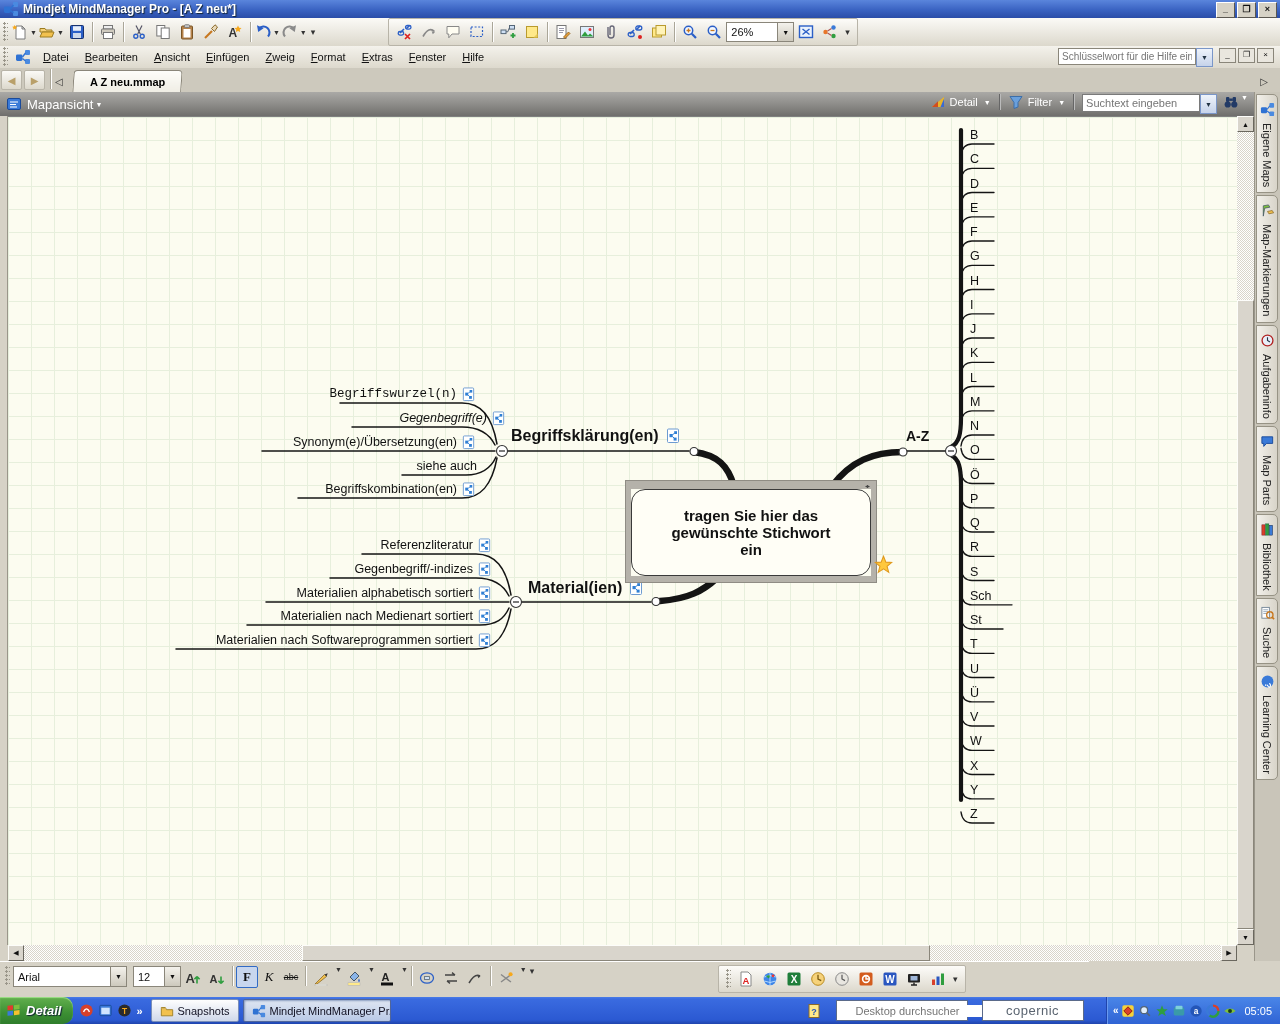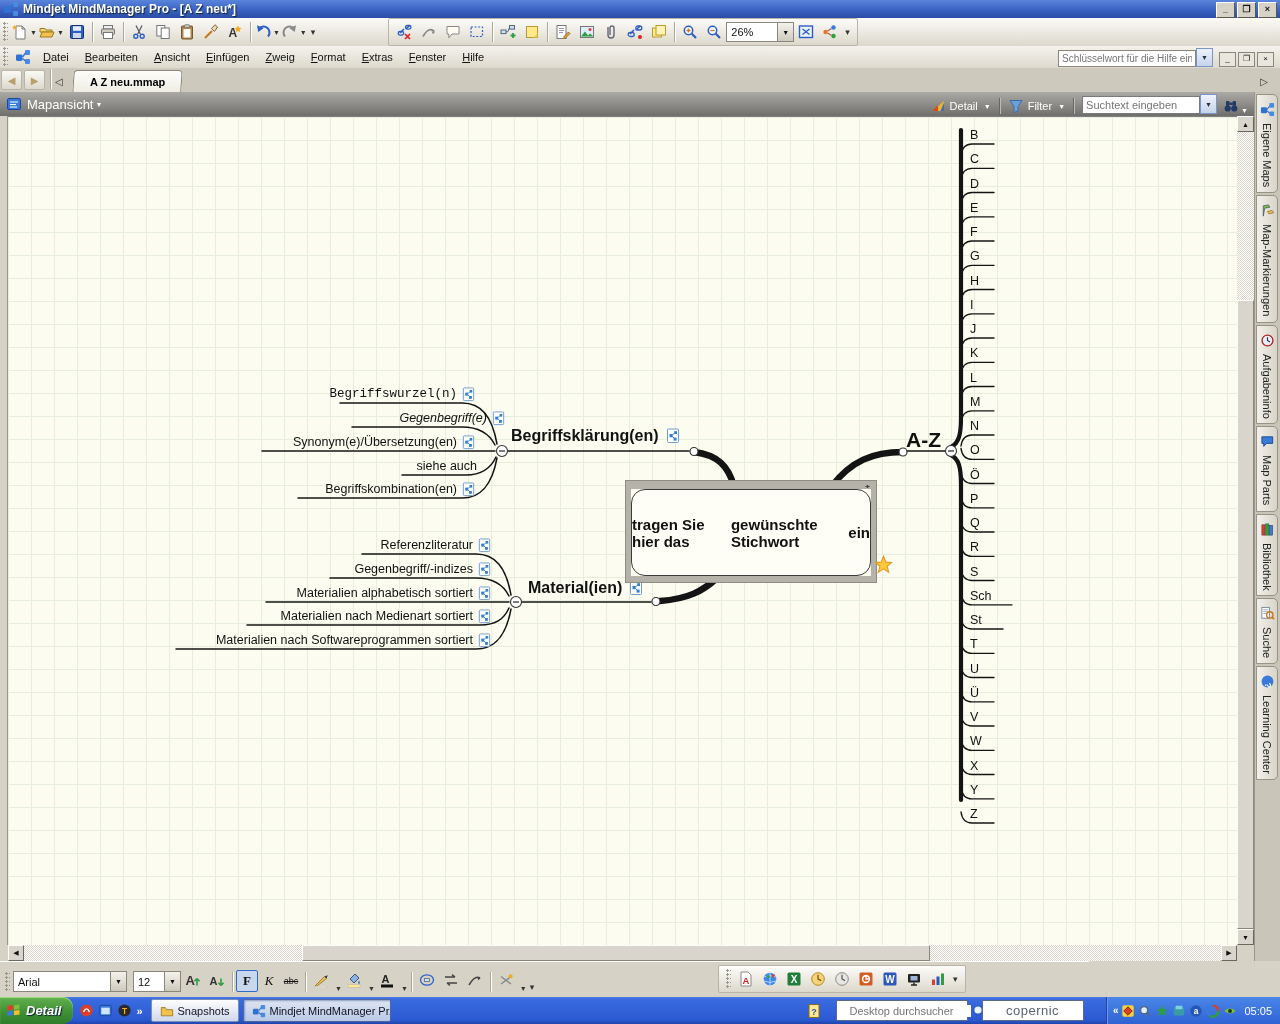--- a/index.html
+++ b/index.html
@@ -1,19 +1,19 @@
 <!DOCTYPE html>
 <html><head>
 <meta charset="utf-8">
 <style>
   html,body{margin:0;padding:0;}
   body{width:1280px;height:1024px;overflow:hidden;font-family:"Liberation Sans",sans-serif;background:#d6d2c6;}
   #screen{position:relative;width:1280px;height:1024px;overflow:hidden;}
   .abs{position:absolute;}
-  .flex{display:flex;align-items:flex-end;}
+  .flex{display:flex;align-items:flex-start;}
   .dd{font-size:7px;color:#333;margin-left:2px;}
   .sep{width:1px;height:20px;background:#aaa698;margin:0 3px;box-shadow:1px 0 0 #fff;}
   .grip{width:5px;height:20px;margin:0 3px;background-image:radial-gradient(circle at 1.5px 1.5px,#9a968a 1px,transparent 1.2px);background-size:4px 4px;}
   .ovf{font-size:9px;color:#333;padding:0 3px;}
   
   #titlebar{position:absolute;left:0;top:0;width:1280px;height:18px;background:linear-gradient(180deg,#5a85dc 0%,#3a63c2 55%,#2a4da8 100%);display:flex;align-items:center;color:#fff;}
   #title-text{font-size:12px;font-weight:bold;margin-left:4px;text-shadow:1px 1px 1px #123;white-space:nowrap;}
   #titlebar .t-icon{margin-left:3px;display:flex;}
   .winbtns{position:absolute;right:3px;top:2px;display:flex;gap:2px;}
   .winbtn{width:17px;height:14px;background:#d6d2c6;border:1px solid #fff;border-right-color:#5a5750;border-bottom-color:#5a5750;font-size:9px;line-height:12px;text-align:center;color:#111;font-weight:bold;}
@@ -45,21 +45,21 @@
   #mapwrap::before{content:'';position:absolute;left:0;top:0;bottom:16px;width:7px;background:#d6d2c6;border-right:1px solid #9a968a;z-index:6;}
   #canvas{position:absolute;left:8px;top:0;right:0;height:829px;background-color:#fcfcf0;background-image:linear-gradient(#e7efdc 1px,transparent 1px),linear-gradient(90deg,#e7efdc 1px,transparent 1px);background-size:23px 23px;border-top:1px solid #808080;}
   #map-lines{position:absolute;left:0;top:0;z-index:2;}
   #map-labels{position:absolute;left:0;top:0;width:100%;height:100%;z-index:3;}
   .sub-row{position:absolute;display:flex;align-items:center;gap:4px;height:16px;white-space:nowrap;}
   .sub-label{font-size:12.5px;color:#111;}
   .letter{position:absolute;font-size:12.5px;color:#111;white-space:nowrap;}
   .parent-row{position:absolute;display:flex;align-items:center;gap:6px;white-space:nowrap;z-index:3;}
   .parent-label{font-size:16px;font-weight:bold;color:#111;}
   #central-frame{position:absolute;left:626px;top:365px;width:250px;height:101px;border:solid #b5b2aa;border-width:8px 5px 6px 5px;outline:1px solid #8f8c84;background:transparent;z-index:4;box-sizing:border-box;}
-  #central-box{position:absolute;inset:0;background:#fffef6;border:1.5px solid #3a3a3a;border-radius:14px;display:flex;flex-direction:row;align-items:center;justify-content:center;}
+  #central-box{position:absolute;inset:0;background:#fffef6;border:1.5px solid #3a3a3a;border-radius:14px;display:flex;flex-direction:column;align-items:center;justify-content:center;}
   #central-box div{font-size:15px;font-weight:bold;line-height:17px;color:#111;}
   #frame-handle{position:absolute;right:2px;top:-7px;font-size:6px;color:#444;letter-spacing:-1px;}
   #map-star{position:absolute;left:874px;top:439px;z-index:4;}
   
   .track{background-color:#fff;background-image:linear-gradient(45deg,#d9d5ca 25%,transparent 25%,transparent 75%,#d9d5ca 75%),linear-gradient(45deg,#d9d5ca 25%,transparent 25%,transparent 75%,#d9d5ca 75%);background-size:2px 2px;background-position:0 0,1px 1px;}
   .thumb{background:#d9d5cc;border:1px solid #fdfdfa;border-right-color:#8a867a;border-bottom-color:#8a867a;}
   .sbtn{background:#d9d5cc;border:1px solid #fdfdfa;border-right-color:#6a675e;border-bottom-color:#6a675e;display:flex;align-items:center;justify-content:center;font-size:7px;color:#111;box-sizing:border-box;}
   #hscroll{position:absolute;left:8px;bottom:0;right:0;height:16px;z-index:7;}
   #vscroll{position:absolute;left:1237px;top:116px;width:17px;height:845px;background:#d6d2c6;}
   
@@ -480,21 +480,21 @@
             <svg width="16" height="16" viewBox="0 0 16 16" aria-hidden="true">
               <rect x="2.5" y="1" width="11" height="13.5" rx="1" fill="#fff" stroke="#6d9bd1"></rect>
               <rect x="4.5" y="6" width="3.2" height="3.2" fill="#2f7fd4"></rect>
               <rect x="9.2" y="3.2" width="2.8" height="2.8" fill="#2f7fd4"></rect>
               <rect x="8.6" y="9.6" width="3" height="3" fill="#2f7fd4"></rect>
               <path d="M7.5 7 L9.5 5 M7.5 8.5 L9 10" stroke="#2f7fd4" stroke-width="1"></path>
             </svg>
           </span>
       </div>
       <div class="parent-row" id="branch-az" style="left:906px;top:312px">
-        <span class="parent-label" style="font-size:21px">A-Z</span>
+        <span class="parent-label" style="font-size:14px">A-Z</span>
       </div>
       <div id="sub-begriff">
           <div class="sub-row" style="top: 270px; right: 761px; font-family: Liberation Mono, monospace;">
             <span class="sub-label">Begriffswurzel(n)</span>
             <span style="display: flex;">
               <svg width="15" height="15" viewBox="0 0 16 16" aria-hidden="true">
                 <rect x="2.5" y="1" width="11" height="13.5" rx="1" fill="#fff" stroke="#6d9bd1"></rect>
                 <rect x="4.5" y="6" width="3.2" height="3.2" fill="#2f7fd4"></rect>
                 <rect x="9.2" y="3.2" width="2.8" height="2.8" fill="#2f7fd4"></rect>
                 <rect x="8.6" y="9.6" width="3" height="3" fill="#2f7fd4"></rect>
@@ -923,21 +923,21 @@
         </div>
       </span>
     <span style="width:415px"></span>
     <span class="qicon">
         <svg width="16" height="16" viewBox="0 0 16 16" aria-hidden="true">
           <rect x="3" y="1.5" width="10" height="13" fill="#ffe98a" stroke="#8a6a2a"></rect>
           <text x="8" y="11.5" font-size="9" font-weight="bold" fill="#2456b8" text-anchor="middle" font-family="inherit">?</text>
         </svg>
       </span>
     <span class="whitebox" style="width:130px;margin-left:14px">
-      <input style="border: none; outline: none; width: 108px; font-size: 11px; padding: 0px 13px; color: rgb(102, 102, 102);" placeholder="Desktop durchsucher">
+      <input style="border: none; outline: none; width: 108px; font-size: 11px; padding: 0px 19px; color: rgb(102, 102, 102);" placeholder="Desktop durchsucher">
       <span style="display:flex">
           <svg width="16" height="16" viewBox="0 0 16 16" aria-hidden="true">
             <circle cx="7" cy="7" r="4.4" fill="#eaf2fc" stroke="#2b5fc7" stroke-width="1.6"></circle>
             <path d="M10.4 10.4 L14 14" stroke="#2b5fc7" stroke-width="2.2"></path>
           </svg>
         </span>
     </span>
     <span class="whitebox" style="width:100px;margin-left:14px;justify-content:center">
       <span style="font-size:13px;color:#5a6470;letter-spacing:0.5px">copernic</span>
     </span>

